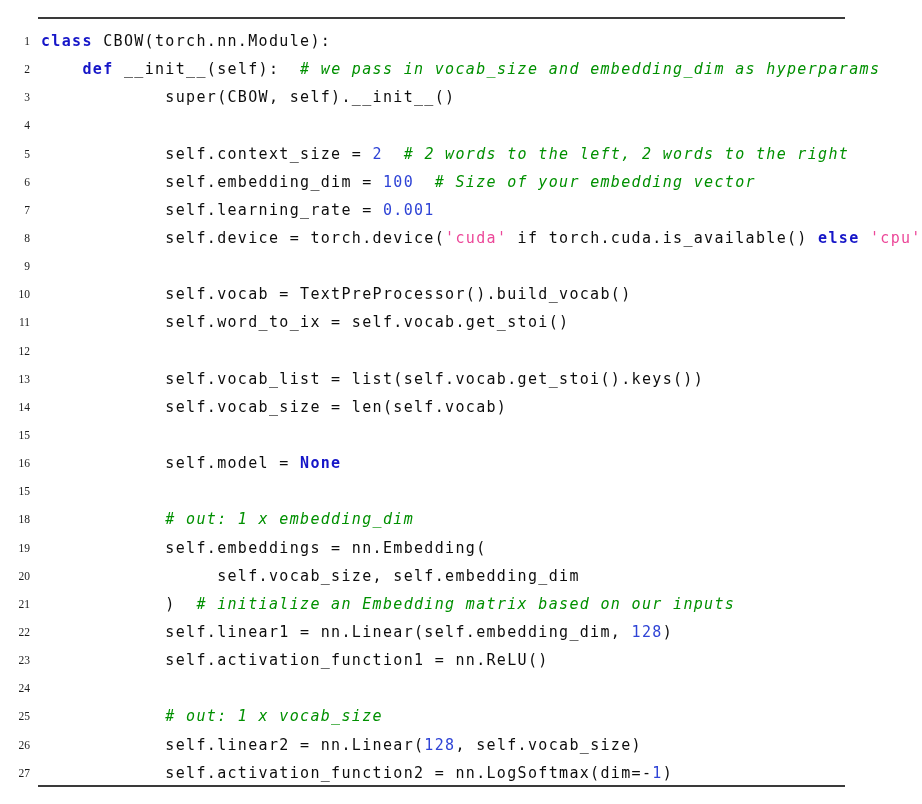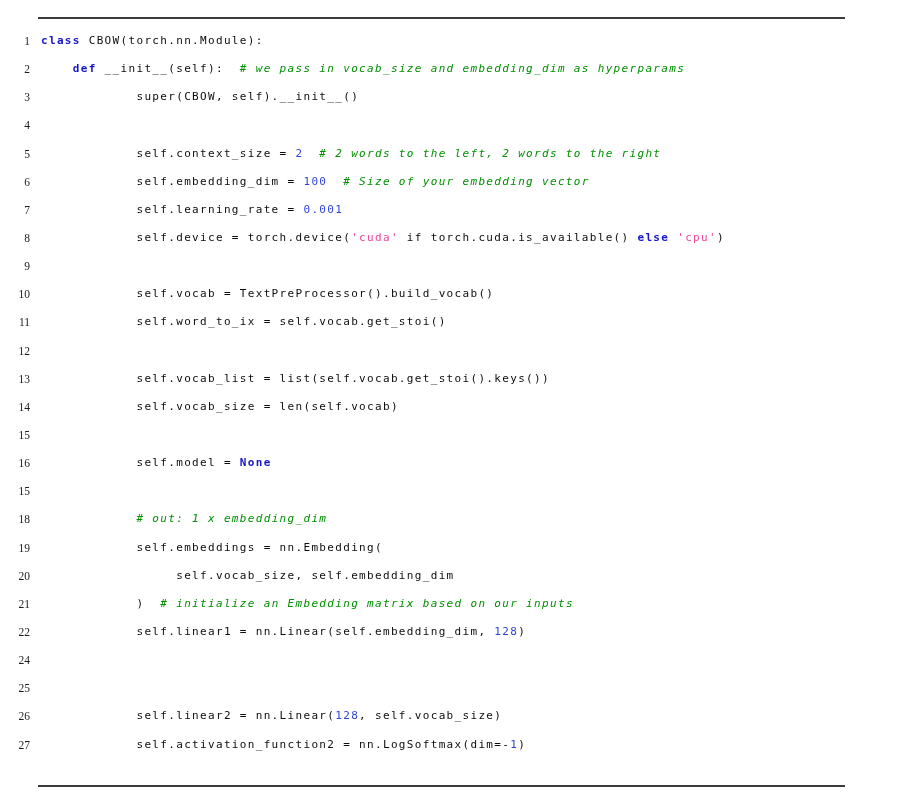--- a/index.html
+++ b/index.html
@@ -57,21 +57,21 @@
     font-size: 11.5px;
     color: #1c1c1c;
     line-height: 28.15px;
   }
 
   .code-text {
     position: absolute;
     left: 41px;
     top: 0;
     font-family: "DejaVu Sans Mono", "Liberation Mono", monospace;
-    font-size: 11px;
+    font-size: 15px;
     letter-spacing: 1.33px;
     color: #0d0d0d;
     line-height: 28.15px;
     white-space: pre;
   }
 
   
   .tok-kw  { color: #1616c8; font-weight: bold; }
   .tok-num { color: #2f44d6; }
   .tok-str { color: #ec4899; }
@@ -101,21 +101,22 @@
       <div class="code-line"><span class="lineno">13</span><span class="code-text"><span class="tok-pln">            self.vocab_list = list(self.vocab.get_stoi().keys())</span></span></div>
       <div class="code-line"><span class="lineno">14</span><span class="code-text"><span class="tok-pln">            self.vocab_size = len(self.vocab)</span></span></div>
       <div class="code-line"><span class="lineno">15</span><span class="code-text"></span></div>
       <div class="code-line"><span class="lineno">16</span><span class="code-text"><span class="tok-pln">            self.model = </span><span class="tok-kw">None</span></span></div>
       <div class="code-line"><span class="lineno">15</span><span class="code-text"></span></div>
       <div class="code-line"><span class="lineno">18</span><span class="code-text"><span class="tok-pln">            </span><span class="tok-cmt"># out: 1 x embedding_dim</span></span></div>
       <div class="code-line"><span class="lineno">19</span><span class="code-text"><span class="tok-pln">            self.embeddings = nn.Embedding(</span></span></div>
       <div class="code-line"><span class="lineno">20</span><span class="code-text"><span class="tok-pln">                 self.vocab_size, self.embedding_dim</span></span></div>
       <div class="code-line"><span class="lineno">21</span><span class="code-text"><span class="tok-pln">            )  </span><span class="tok-cmt"># initialize an Embedding matrix based on our inputs</span></span></div>
       <div class="code-line"><span class="lineno">22</span><span class="code-text"><span class="tok-pln">            self.linear1 = nn.Linear(self.embedding_dim, </span><span class="tok-num">128</span><span class="tok-pln">)</span></span></div>
+      <div class="code-line"><span class="lineno">23</span><span class="code-text"><span class="tok-pln">            self.activation_function1 = nn.ReLU()</span></span></div>
       <div class="code-line"><span class="lineno">24</span><span class="code-text"></span></div>
-      <div class="code-line"><span class="lineno">25</span></div>
+      <div class="code-line"><span class="lineno">25</span><span class="code-text"><span class="tok-pln">            </span><span class="tok-cmt"># out: 1 x vocab_size</span></span></div>
       <div class="code-line"><span class="lineno">26</span><span class="code-text"><span class="tok-pln">            self.linear2 = nn.Linear(</span><span class="tok-num">128</span><span class="tok-pln">, self.vocab_size)</span></span></div>
       <div class="code-line"><span class="lineno">27</span><span class="code-text"><span class="tok-pln">            self.activation_function2 = nn.LogSoftmax(dim=-</span><span class="tok-num">1</span><span class="tok-pln">)</span></span></div>
     </div>
 
   <div class="rule bottom"></div>
 
 </div>
 
 </body></html>

